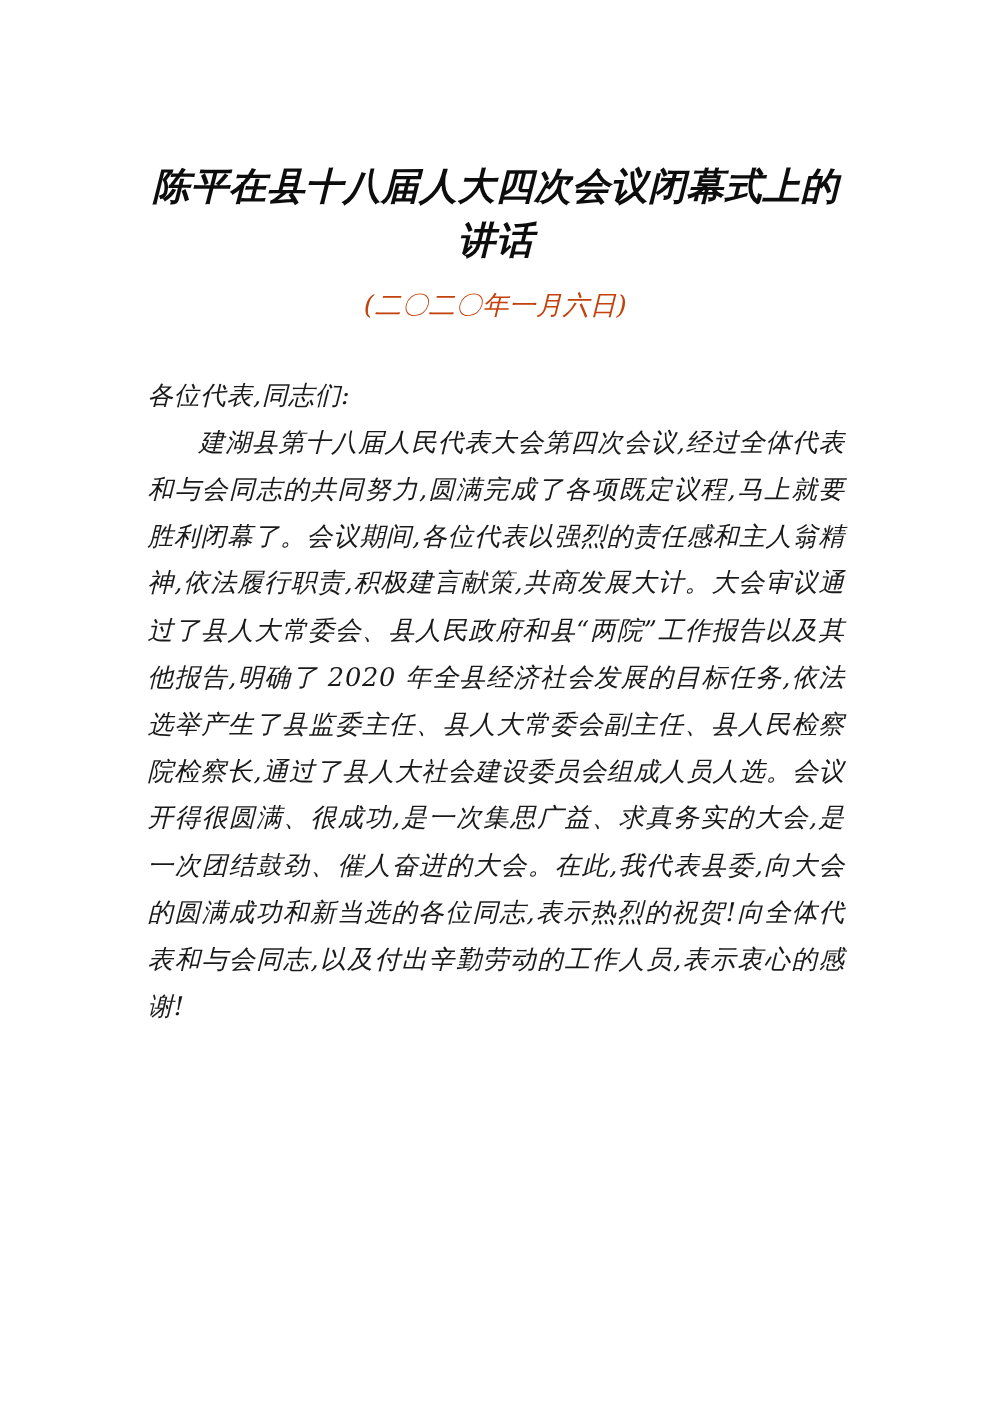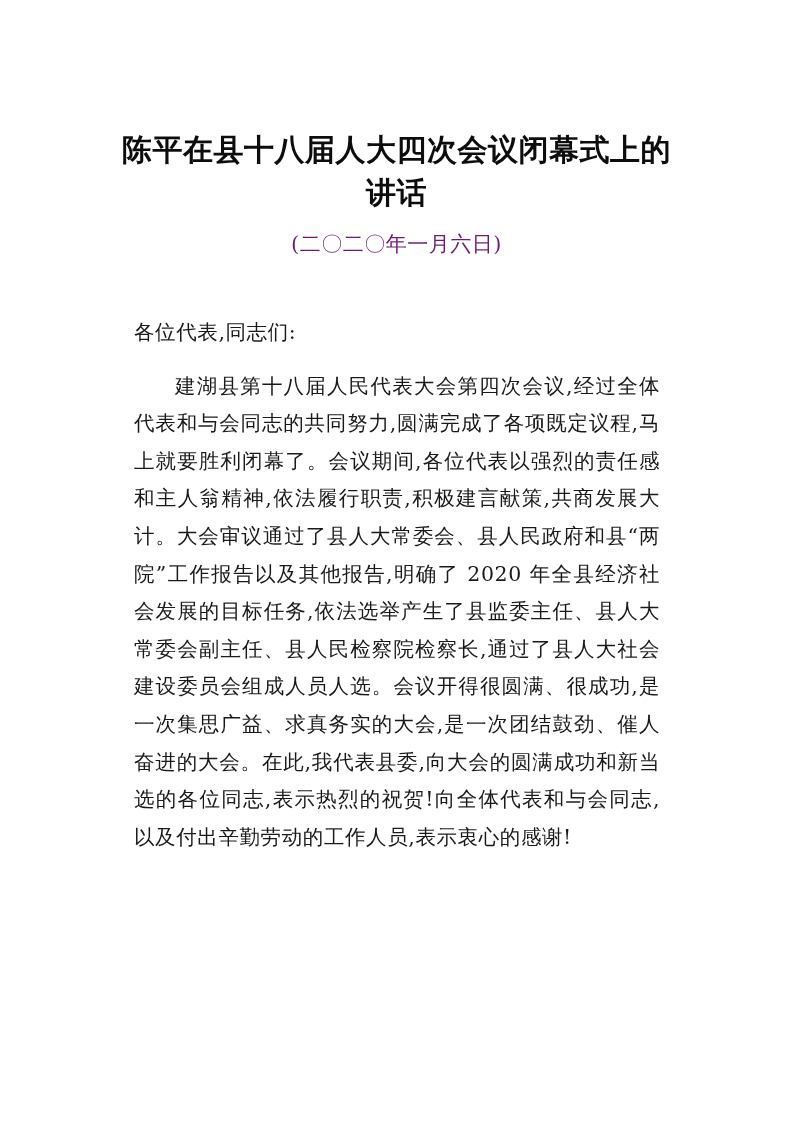--- a/index.html
+++ b/index.html
@@ -18,20 +18,21 @@
   }
 
   .page {
     position: absolute;
     left: 0;
     top: 0;
     width: 793px;
     height: 970px;
     background: #ffffff;
     box-sizing: border-box;
+    font-style: italic;
   }
 
   
   .title-block {
     position: absolute;
     left: 118px;
     top: 128px;
     width: 557px;
     text-align: center;
   }
@@ -43,39 +44,39 @@
     letter-spacing: 0.5px;
     color: #0d0d0d;
     margin: 0;
     text-align: center;
   }
   .doc-date {
     font-family: "DejaVu Serif", "Liberation Serif", serif;
     font-size: 21px;
     line-height: 32px;
     font-weight: 400;
-    color: #701a75;
+    color: #c2410c;
     margin: 14px 0 0 0;
     text-align: center;
     letter-spacing: 0.5px;
   }
 
   
   .body-block {
     position: absolute;
     left: 118px;
     top: 298px;
     width: 558px;
   }
   .para {
     font-family: "DejaVu Serif", "Liberation Serif", serif;
     font-size: 20.5px;
     line-height: 37.6px;
     color: #1a1a1a;
-    margin: 16px;
+    margin: 0;
     text-align: justify;
     text-justify: inter-character;
     letter-spacing: 0.6px;
     word-break: break-all;
   }
   .para.indent {
     text-indent: 2em;
   }
   .para + .para {
     margin-top: 0;

